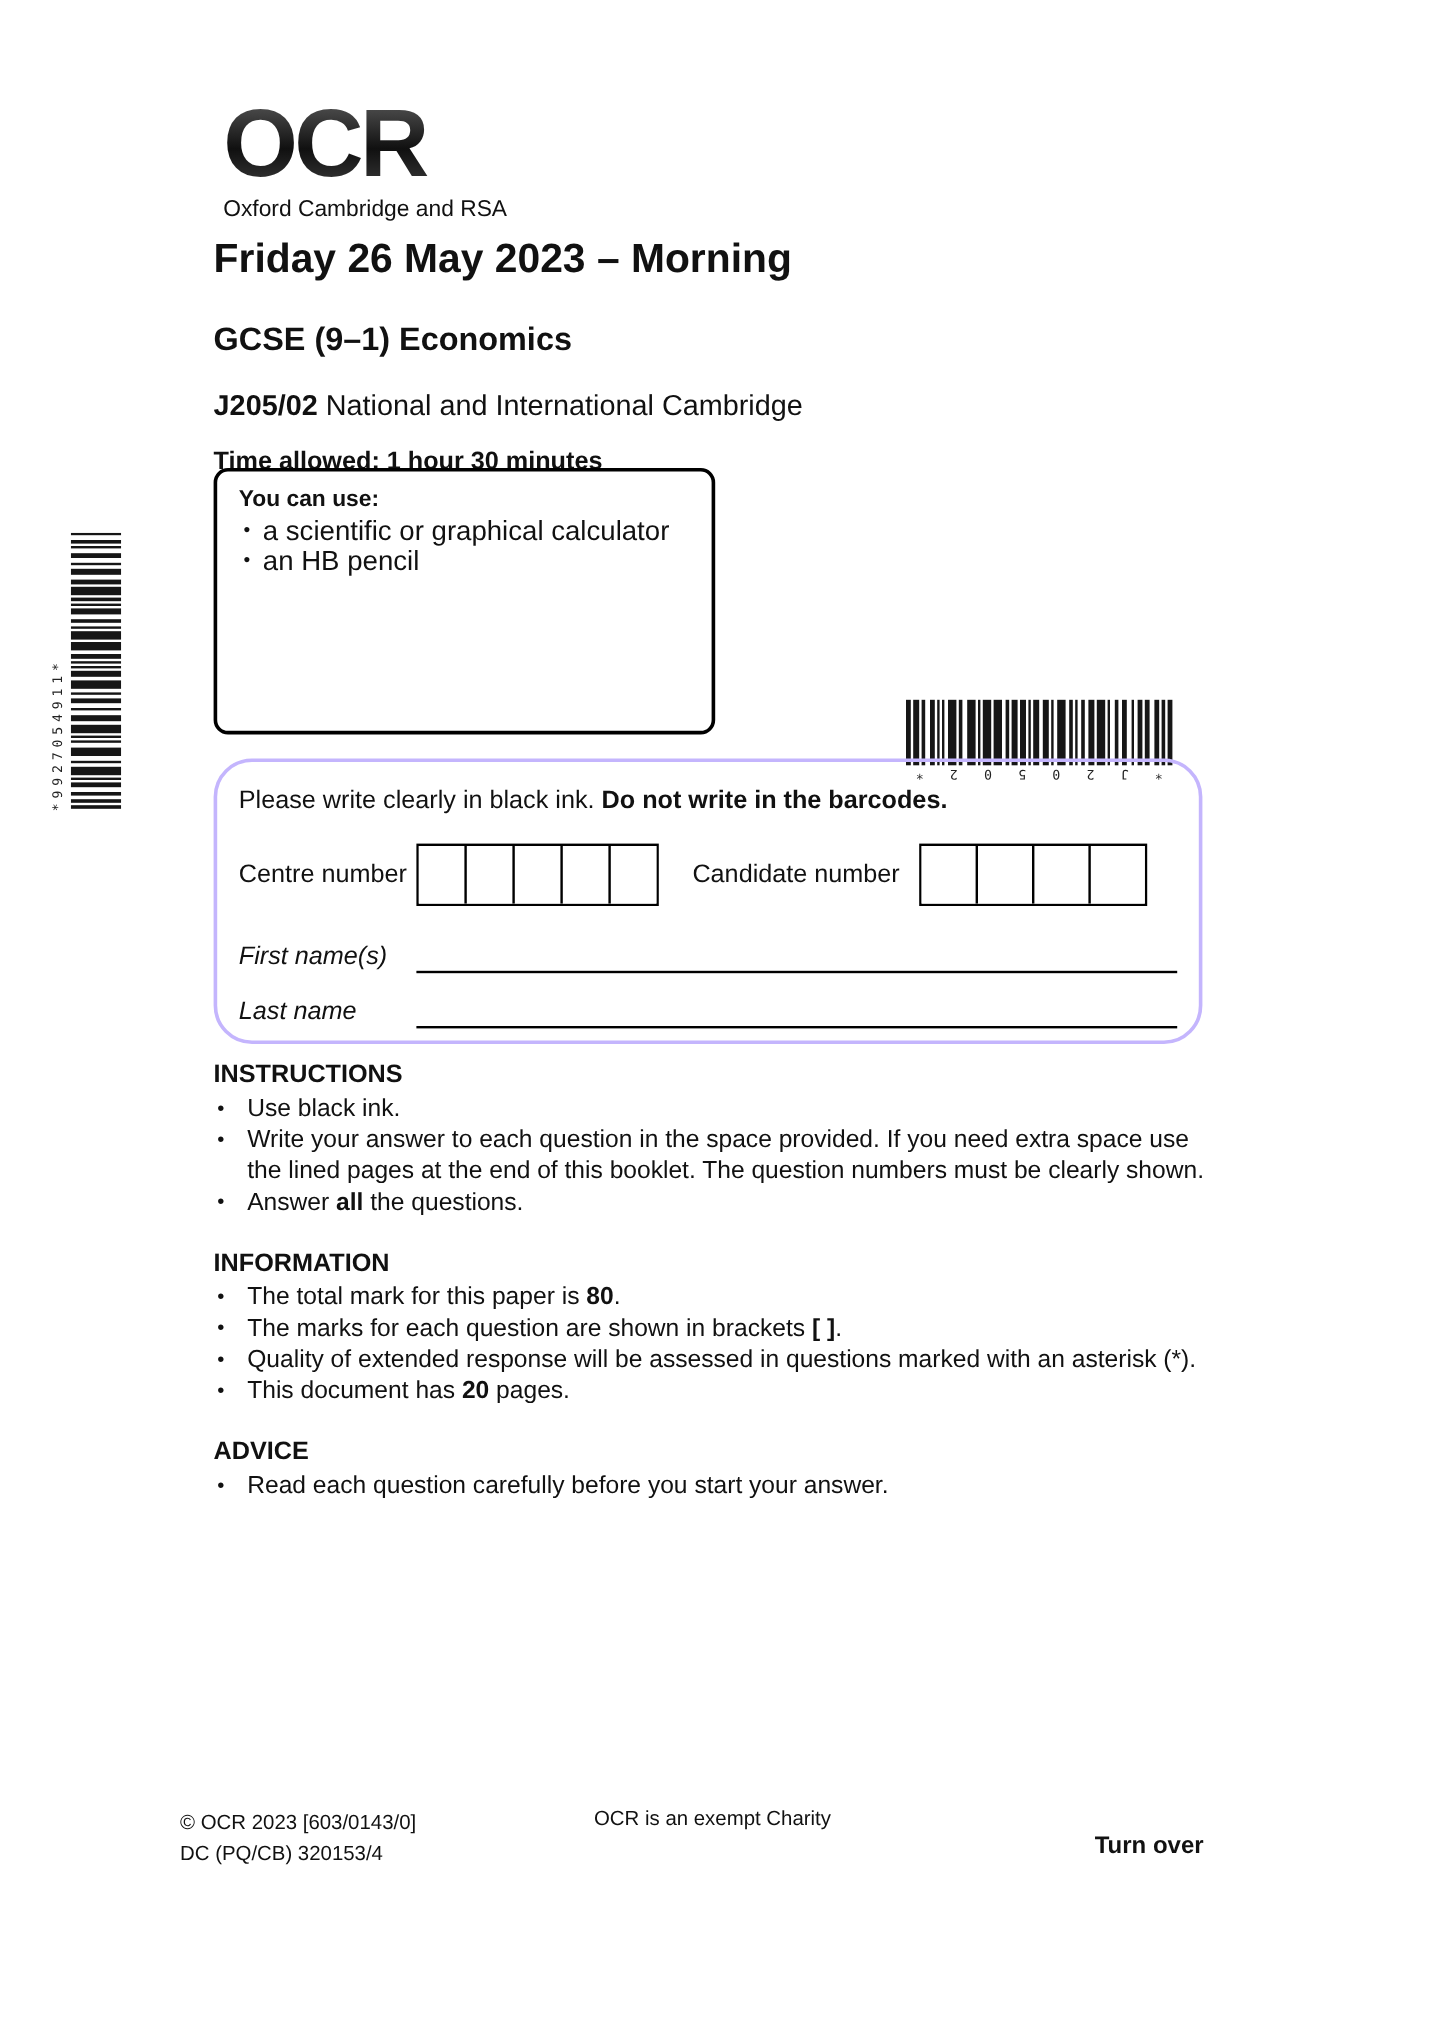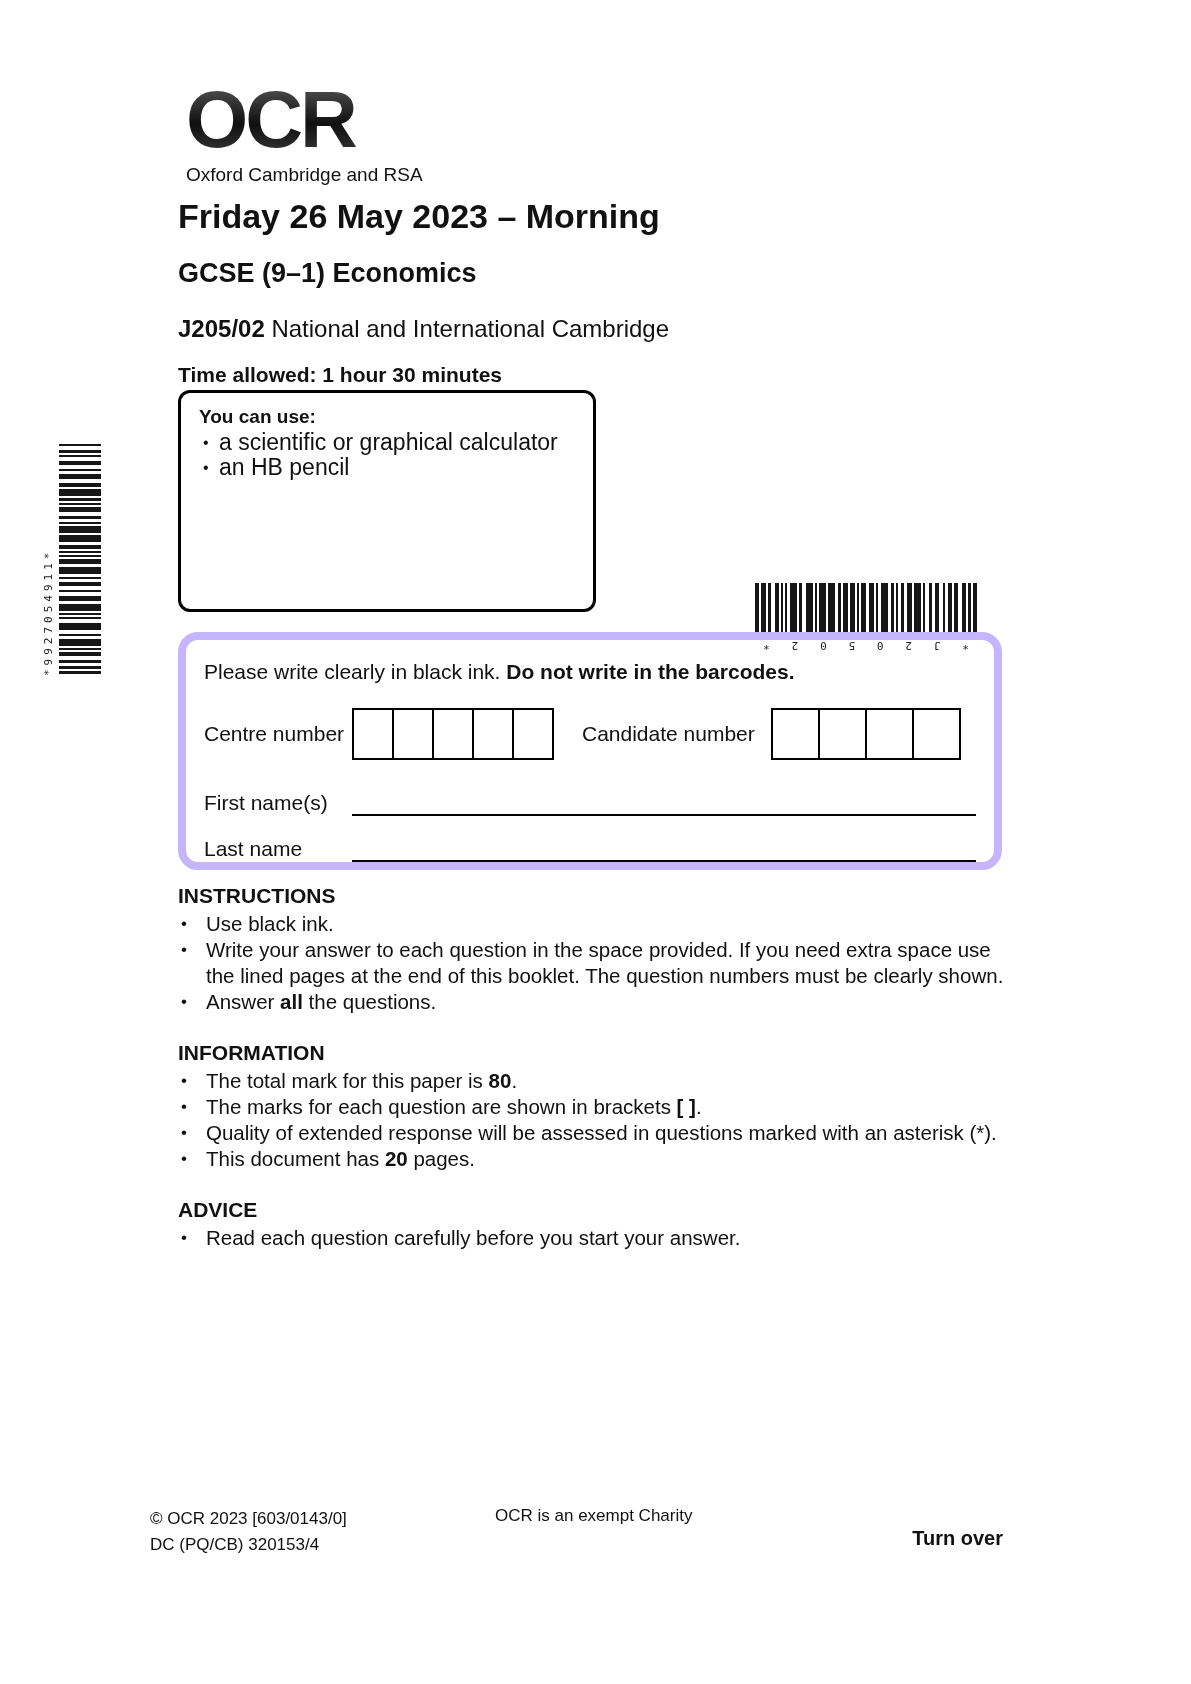--- a/index.html
+++ b/index.html
@@ -9,21 +9,21 @@
   
   .logo{position:absolute;left:186px;top:80px;}
   .logo-text{font-weight:bold;font-size:80px;line-height:80px;letter-spacing:-3px;
              background:linear-gradient(180deg,#5a5a5a 0%,#101010 55%,#3c3c3c 100%);
              -webkit-background-clip:text;background-clip:text;color:transparent;}
   .logo-sub{font-size:19px;color:#111;margin-top:4px;}
 
   
   .titles{position:absolute;left:178px;top:196px;width:760px;}
   .date-title{font-size:34px;font-weight:bold;line-height:40px;margin:0;}
-  .qual-title{font-size:27px;font-weight:bold;margin:22px 0 0 0;}
+  .qual-title{font-size:27px;font-weight:bold;margin:32px 0 0 0;}
   .paper-line{font-size:24px;margin:26px 0 0 0;}
   .time-line{font-size:21px;font-weight:bold;margin:20px 0 0 0;}
   .b{font-weight:bold;}
 
   
   .use-box{position:absolute;left:178px;top:390px;width:418px;height:222px;
            border:3px solid #000;border-radius:12px;padding:13px 18px;box-sizing:border-box;}
   .use-heading{font-size:19px;font-weight:bold;}
   ul.bullets{list-style:none;margin:2px 0 0 0;padding:0;}
   .use-box li{position:relative;padding-left:20px;font-size:23px;line-height:25px;}
@@ -37,31 +37,31 @@
   .vbars b{display:block;width:100%;background:#161616;}
   .hbarcode{position:absolute;left:755px;top:583px;width:222px;}
   .hbars{height:55px;display:flex;overflow:hidden;}
   .hbars b{display:block;height:100%;background:#161616;}
   .bc-caption{display:flex;justify-content:space-between;padding:0 8px;margin-top:1px;
               font-family:"DejaVu Sans Mono",monospace;font-size:11px;color:#222;
               transform:rotate(180deg);}
 
   
   .cand-box{position:absolute;left:178px;top:632px;width:824px;height:238px;
-            border:8px solid #c4b5fd;border-radius:20px;padding:20px 18px;box-sizing:border-box;}
+            border:3px solid #c4b5fd;border-radius:32px;padding:20px 18px;box-sizing:border-box;}
   .notice{font-size:21px;}
   .num-row{display:flex;align-items:center;margin-top:24px;}
   .lbl{font-size:21px;}
   .lbl-centre{width:148px;}
   .lbl-cand{margin-left:28px;margin-right:16px;}
   .cells{display:flex;border:2.5px solid #000;}
   .cell{width:38px;height:48px;border-left:2.5px solid #000;background:#fff;}
   .cell:first-child{border-left:none;}
   .cells-cand .cell{width:45px;}
-  .name-row{display:flex;align-items:center;margin-top:30px;}
+  .name-row{display:flex;align-items:flex-start;margin-top:30px;font-style:italic;}
   .lbl-name{width:148px;}
   .write-line{flex:1;border-bottom:2.5px solid #000;height:24px;}
   .name-row.last{margin-top:20px;}
 
   
   .sections{position:absolute;left:178px;top:884px;width:838px;}
   .section{margin-bottom:26px;}
   .sec-heading{font-size:21px;font-weight:bold;margin:0 0 3px 0;}
   .sections li{position:relative;padding-left:28px;font-size:20.5px;line-height:26px;}
   .sections li::before{content:"•";position:absolute;left:3px;font-size:17px;}

